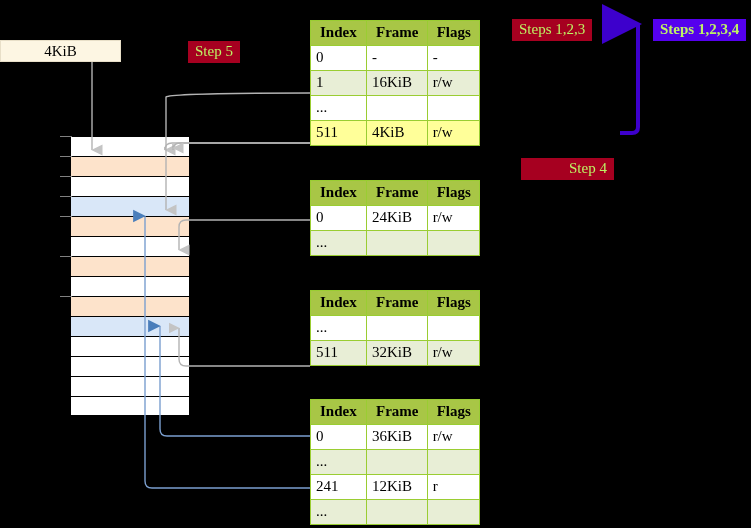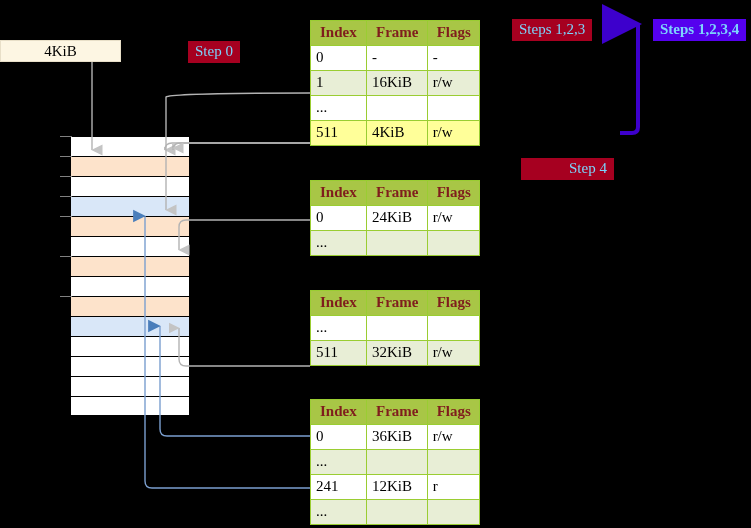--- a/index.html
+++ b/index.html
@@ -21,21 +21,21 @@
     width: 751px;
     height: 528px;
   }
 
   
   .badge {
     position: absolute;
     font-family: "Liberation Serif", serif;
     font-size: 15px;
     line-height: 19px;
-    color: #7dd3fc;
+    color: #bef264;
     padding: 1px 7px 2px 7px;
     white-space: nowrap;
   }
   .badge-red    { background: #a60020; }
   .badge-purple { background: #5500ee; }
 
   
   .kib-box {
     position: absolute;
     background: #fdf6e3;
@@ -85,21 +85,21 @@
     padding: 1px 5px 2px 5px;
     text-align: left;
     vertical-align: top;
     line-height: 21px;
     height: 21px;
     font-weight: normal;
     white-space: nowrap;
   }
   .ptable th {
     background: #a8c646;
-    color: #7f1d1d;
+    color: #000000;
     font-weight: bold;
     font-size: 15px;
     padding-left: 9px;
   }
   .ptable tr.alt td { background: #e8eed6; }
   .ptable tr.plainrow td { background: #ffffff; }
   .col-index { width: 57px; }
   .col-frame { width: 57px; }
   .col-flags { width: 49px; margin-left: 16px; }
 
@@ -299,18 +299,18 @@
           </tr>
           <tr class="alt">
             <td class="col-index">...</td>
             <td class="col-frame"></td>
             <td class="col-flags"></td>
           </tr>
         </tbody>
       </table>
     </div>
 
-  <div class="badge badge-red" style="left:188px; top:41px;"><span>Step 0</span></div>
+  <div class="badge badge-red" style="left:188px; top:41px;"><span>Step 5</span></div>
   <div class="badge badge-red" style="left:512px; top:19px;"><span>Steps 1,2,3</span></div>
   <div class="badge badge-purple" style="left:653px; top:19px;font-weight:bold;"><span>Steps 1,2,3,4</span></div>
   <div class="badge badge-red" style="left:521px; top:158px;padding-left:48px;"><span>Step 4</span></div>
 
 </div>
 
 </body></html>

